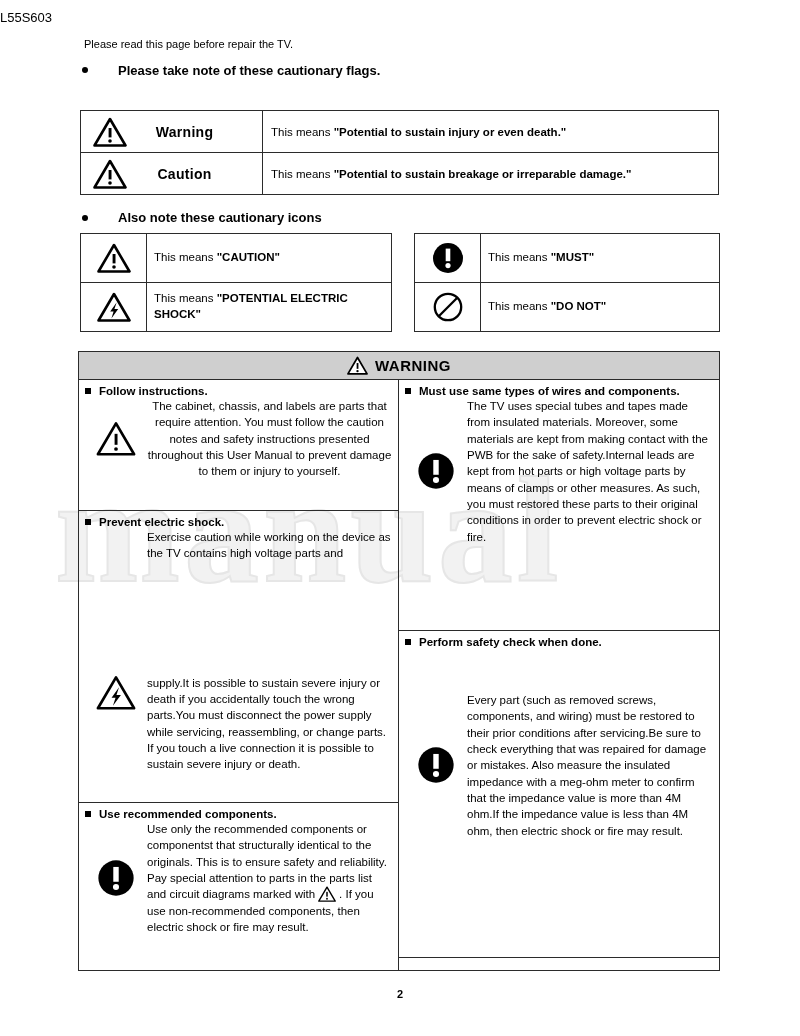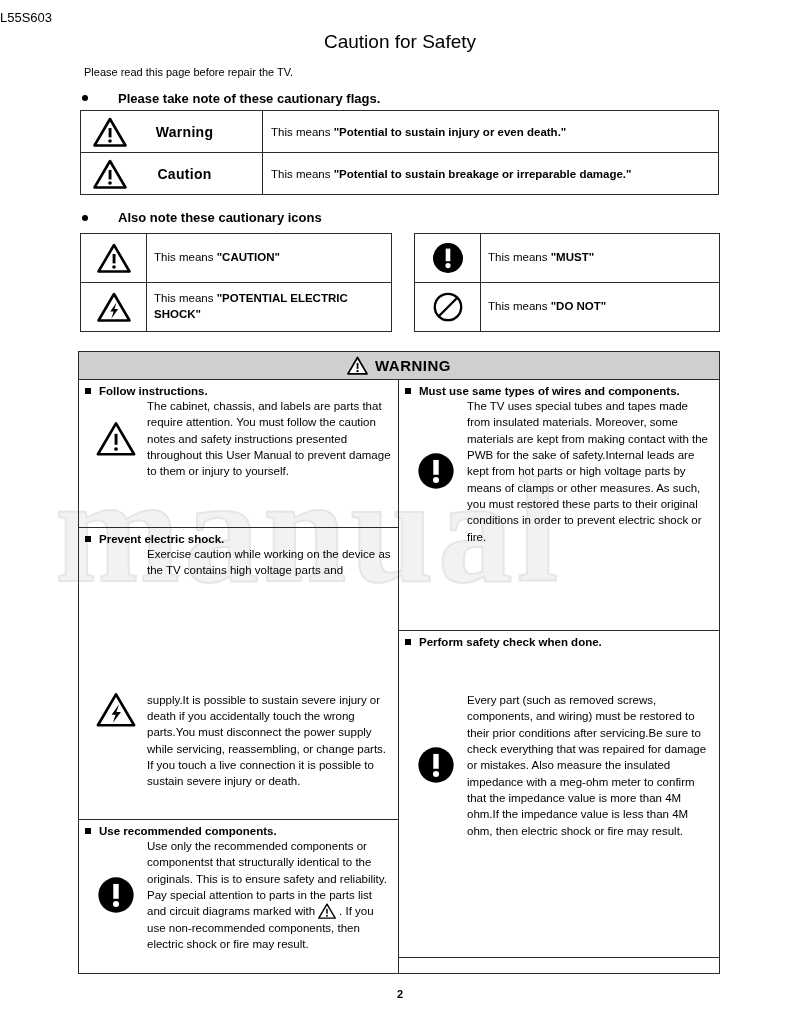--- a/index.html
+++ b/index.html
@@ -218,21 +218,20 @@
 </head>
 <body>
 
 <div id="page">
 
   <div class="watermark">manual</div>
 
   <div class="layer">
 
     <div class="doc-model">L55S603</div>
-    <div class="doc-title">Caution for Safety</div>
     <div class="intro">Please read this page before repair the TV.</div>
 
     <div class="bullet-head">
       <span class="dot"></span>
       <span>Please take note of these cautionary flags.</span>
     </div>
   </div>
 
   <div class="flags-wrap layer">
     <table class="flagtable flags">
@@ -360,21 +359,21 @@
           <circle cx="17" cy="24" r="1.9" fill="#000"></circle>
         </svg>
       </span>
       <span>WARNING</span>
     </div>
 
     <div class="cols">
 
       <div class="col-left">
 
-        <div class="panel" style="height:148px;">
+        <div class="panel" style="height:131px;text-align:center;">
           <div class="panel-title">
             <span class="sq"></span>
             <span>Follow instructions.</span>
           </div>
           <div class="panel-body">
             <div class="panel-icon">
               <span class="ico">
                 <svg width="40" height="35" viewBox="0 0 34 30">
                   <path d="M17 2 L32.5 28.5 L1.5 28.5 Z" fill="#fff" stroke="#000" stroke-width="2.3" stroke-linejoin="round"></path>
                   <rect x="15.8" y="11" width="2.5" height="9.4" fill="#000"></rect>

